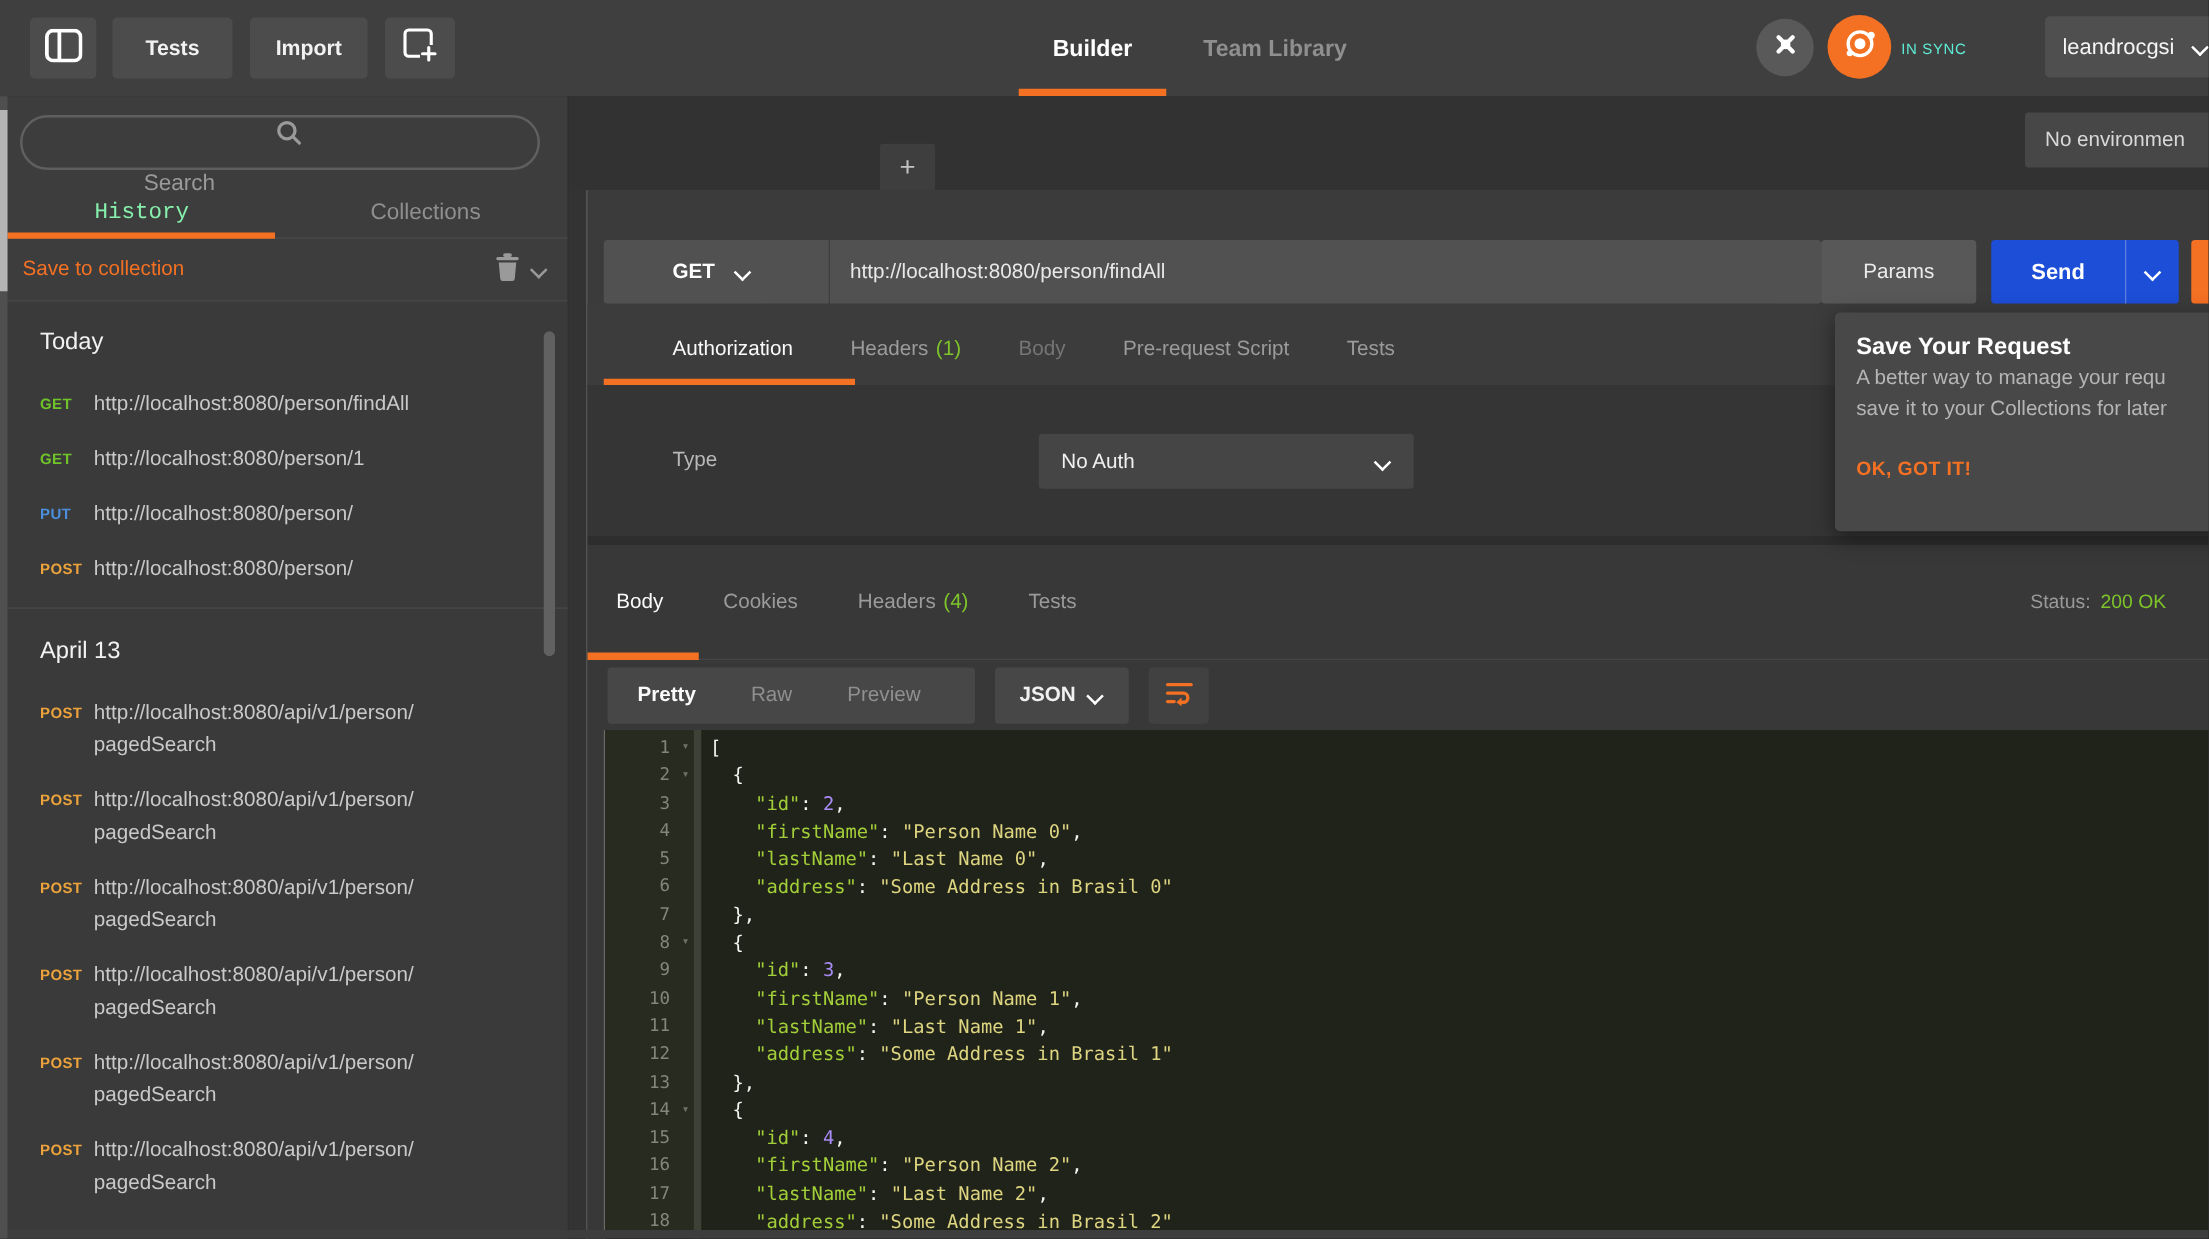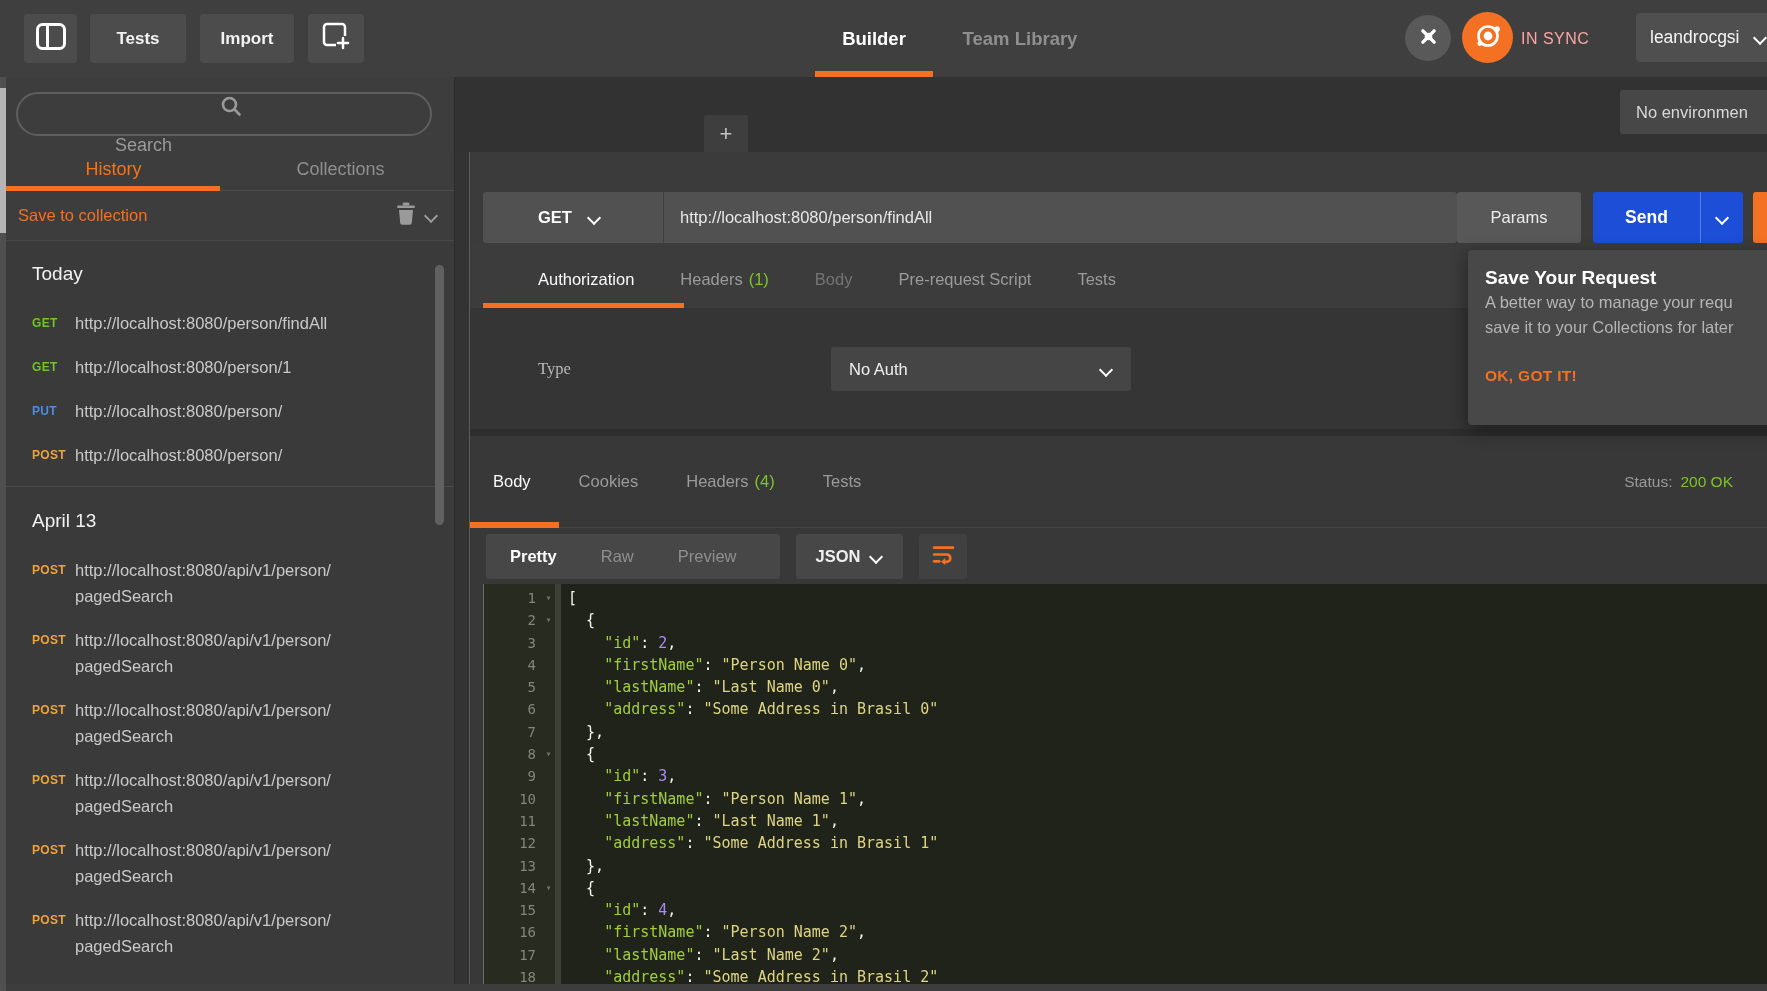--- a/index.html
+++ b/index.html
@@ -14,36 +14,36 @@
   .btn-import{left:200px;width:94px;}
   .btn-newwin{left:308px;width:56px;}
   .nav-tab{position:absolute;top:0;height:77px;display:flex;align-items:center;justify-content:center;font-size:18.5px;font-weight:bold;}
   .nav-builder{left:815px;width:118px;color:#fff;font-weight:600;}
   .nav-team{left:945px;width:150px;color:#8f8f8f;}
   .nav-underline{position:absolute;left:815px;bottom:0;width:118px;height:6px;background:#f47023;}
   .capture-btn{position:absolute;left:1405px;top:15px;width:46px;height:46px;border-radius:50%;background:#595959;
                display:flex;align-items:center;justify-content:center;}
   .sync-btn{position:absolute;left:1462px;top:12px;width:51px;height:51px;border-radius:50%;background:#f47023;
             display:flex;align-items:center;justify-content:center;}
-  .insync{position:absolute;left:1521px;top:0;height:77px;display:flex;align-items:center;color:#fca5a5;
-          font-size:16px;letter-spacing:.5px;}
+  .insync{position:absolute;left:1521px;top:0;height:77px;display:flex;align-items:center;color:#5eead4;
+          font-size:12px;letter-spacing:.5px;}
   .userbox{position:absolute;left:1636px;top:13px;width:160px;height:49px;background:#4f4f4f;border-radius:4px;
            display:flex;align-items:center;padding:0 14px;gap:14px;color:#f5f5f5;font-size:17.5px;box-sizing:border-box;}
   .chev{display:inline-block;width:13px;height:9px;position:relative;}
   .chev::before{content:'';position:absolute;left:1px;top:0;width:8px;height:8px;
                 border-right:2.6px solid currentColor;border-bottom:2.6px solid currentColor;transform:rotate(45deg);}
   
   .sidebar{position:absolute;top:77px;left:0;width:455px;bottom:0;background:#3d3d3d;border-right:1px solid #2d2d2d;box-sizing:border-box;}
   .search{position:absolute;left:16px;top:15px;width:416px;height:44px;border:2px solid #5f5f5f;border-radius:24px;
           display:flex;align-items:center;gap:12px;padding-left:14px;box-sizing:border-box;flex-direction:column;}
   .search input{flex:1;background:transparent;border:none;outline:none;color:#ddd;font-size:18px;font-family:inherit;}
   .search input::placeholder{color:#9a9a9a;}
   .stabs{position:absolute;top:72px;left:0;right:0;height:42px;display:flex;border-bottom:1px solid #4b4b4b;box-sizing:border-box;}
   .stab{flex:1;display:flex;align-items:center;justify-content:center;font-size:18px;color:#8f8f8f;cursor:pointer;}
-  .stab.active{color:#f97316;}
+  .stab.active{color:#86efac;font-family:Liberation Mono, monospace;}
   .stab-underline{position:absolute;left:0;bottom:-1px;width:220px;height:5px;background:#f47023;}
   .saverow{position:absolute;top:114px;left:0;right:0;height:50px;border-bottom:1px solid #474747;
            display:flex;align-items:center;padding:0 16px 0 18px;color:#f47023;font-size:16.5px;box-sizing:border-box;}
   .saverow .spacer{flex:1;}
   .histlist{position:absolute;top:165px;left:0;right:0;bottom:0;background:#3a3a3a;overflow:hidden;padding-top:20px;}
   .sec-title{padding:0 0 24px 32px;color:#f2f2f2;font-size:19px;line-height:24px;}
   .hitem{display:flex;align-items:flex-start;padding-left:32px;margin-bottom:18px;cursor:pointer;}
   .badge{width:43px;font-size:12px;font-weight:700;letter-spacing:.3px;line-height:26px;flex-shrink:0;}
   .m-GET{color:#6fc42a;} .m-PUT{color:#4b8fdc;} .m-POST{color:#eda33b;}
   .hurl{color:#c9c9c9;font-size:16.5px;line-height:26px;}
@@ -80,21 +80,21 @@
   
   .reqtabs{position:absolute;left:0;right:0;top:91px;height:74px;background:#3c3c3c;border-bottom:1px solid #454545;
            display:flex;align-items:center;padding-left:68px;gap:46px;box-sizing:border-box;}
   .rtab{font-size:16.5px;color:#9b9b9b;cursor:pointer;white-space:nowrap;}
   .rtab.active{color:#fafafa;}
   .rtab.dim{color:#757575;}
   .tabcount{color:#7ec42a;margin-left:6px;}
   .auth-underline{position:absolute;left:13px;top:151px;width:201px;height:5px;background:#f47023;}
   
   .autharea{position:absolute;left:0;right:0;top:156px;height:121px;background:#353535;}
-  .typelabel{position:absolute;left:68px;top:51px;color:#b8b8b8;font-size:16.5px;font-family:Liberation Serif, serif;}
+  .typelabel{position:absolute;left:68px;top:51px;color:#b8b8b8;font-size:16.5px;}
   .noauth{position:absolute;left:361px;top:39px;width:300px;height:44px;background:#454545;border-radius:3px;
           display:flex;align-items:center;padding:0 18px;color:#f0f0f0;font-size:16.5px;box-sizing:border-box;cursor:pointer;}
   .noauth .spacer{flex:1;}
   .carddivider{position:absolute;left:0;right:0;top:277px;height:7px;background:#2d2d2d;}
   
   .resp{position:absolute;left:0;right:0;top:284px;bottom:0;background:#383838;}
   .resptabs{position:absolute;top:0;left:0;right:0;height:92px;border-bottom:1px solid #454545;
             display:flex;align-items:center;padding-left:23px;gap:48px;box-sizing:border-box;}
   .resp-underline{position:absolute;left:0;top:86px;width:89px;height:6px;background:#f47023;}
   .statusline{position:absolute;right:34px;top:0;height:92px;display:flex;align-items:center;gap:8px;font-size:15.5px;}

